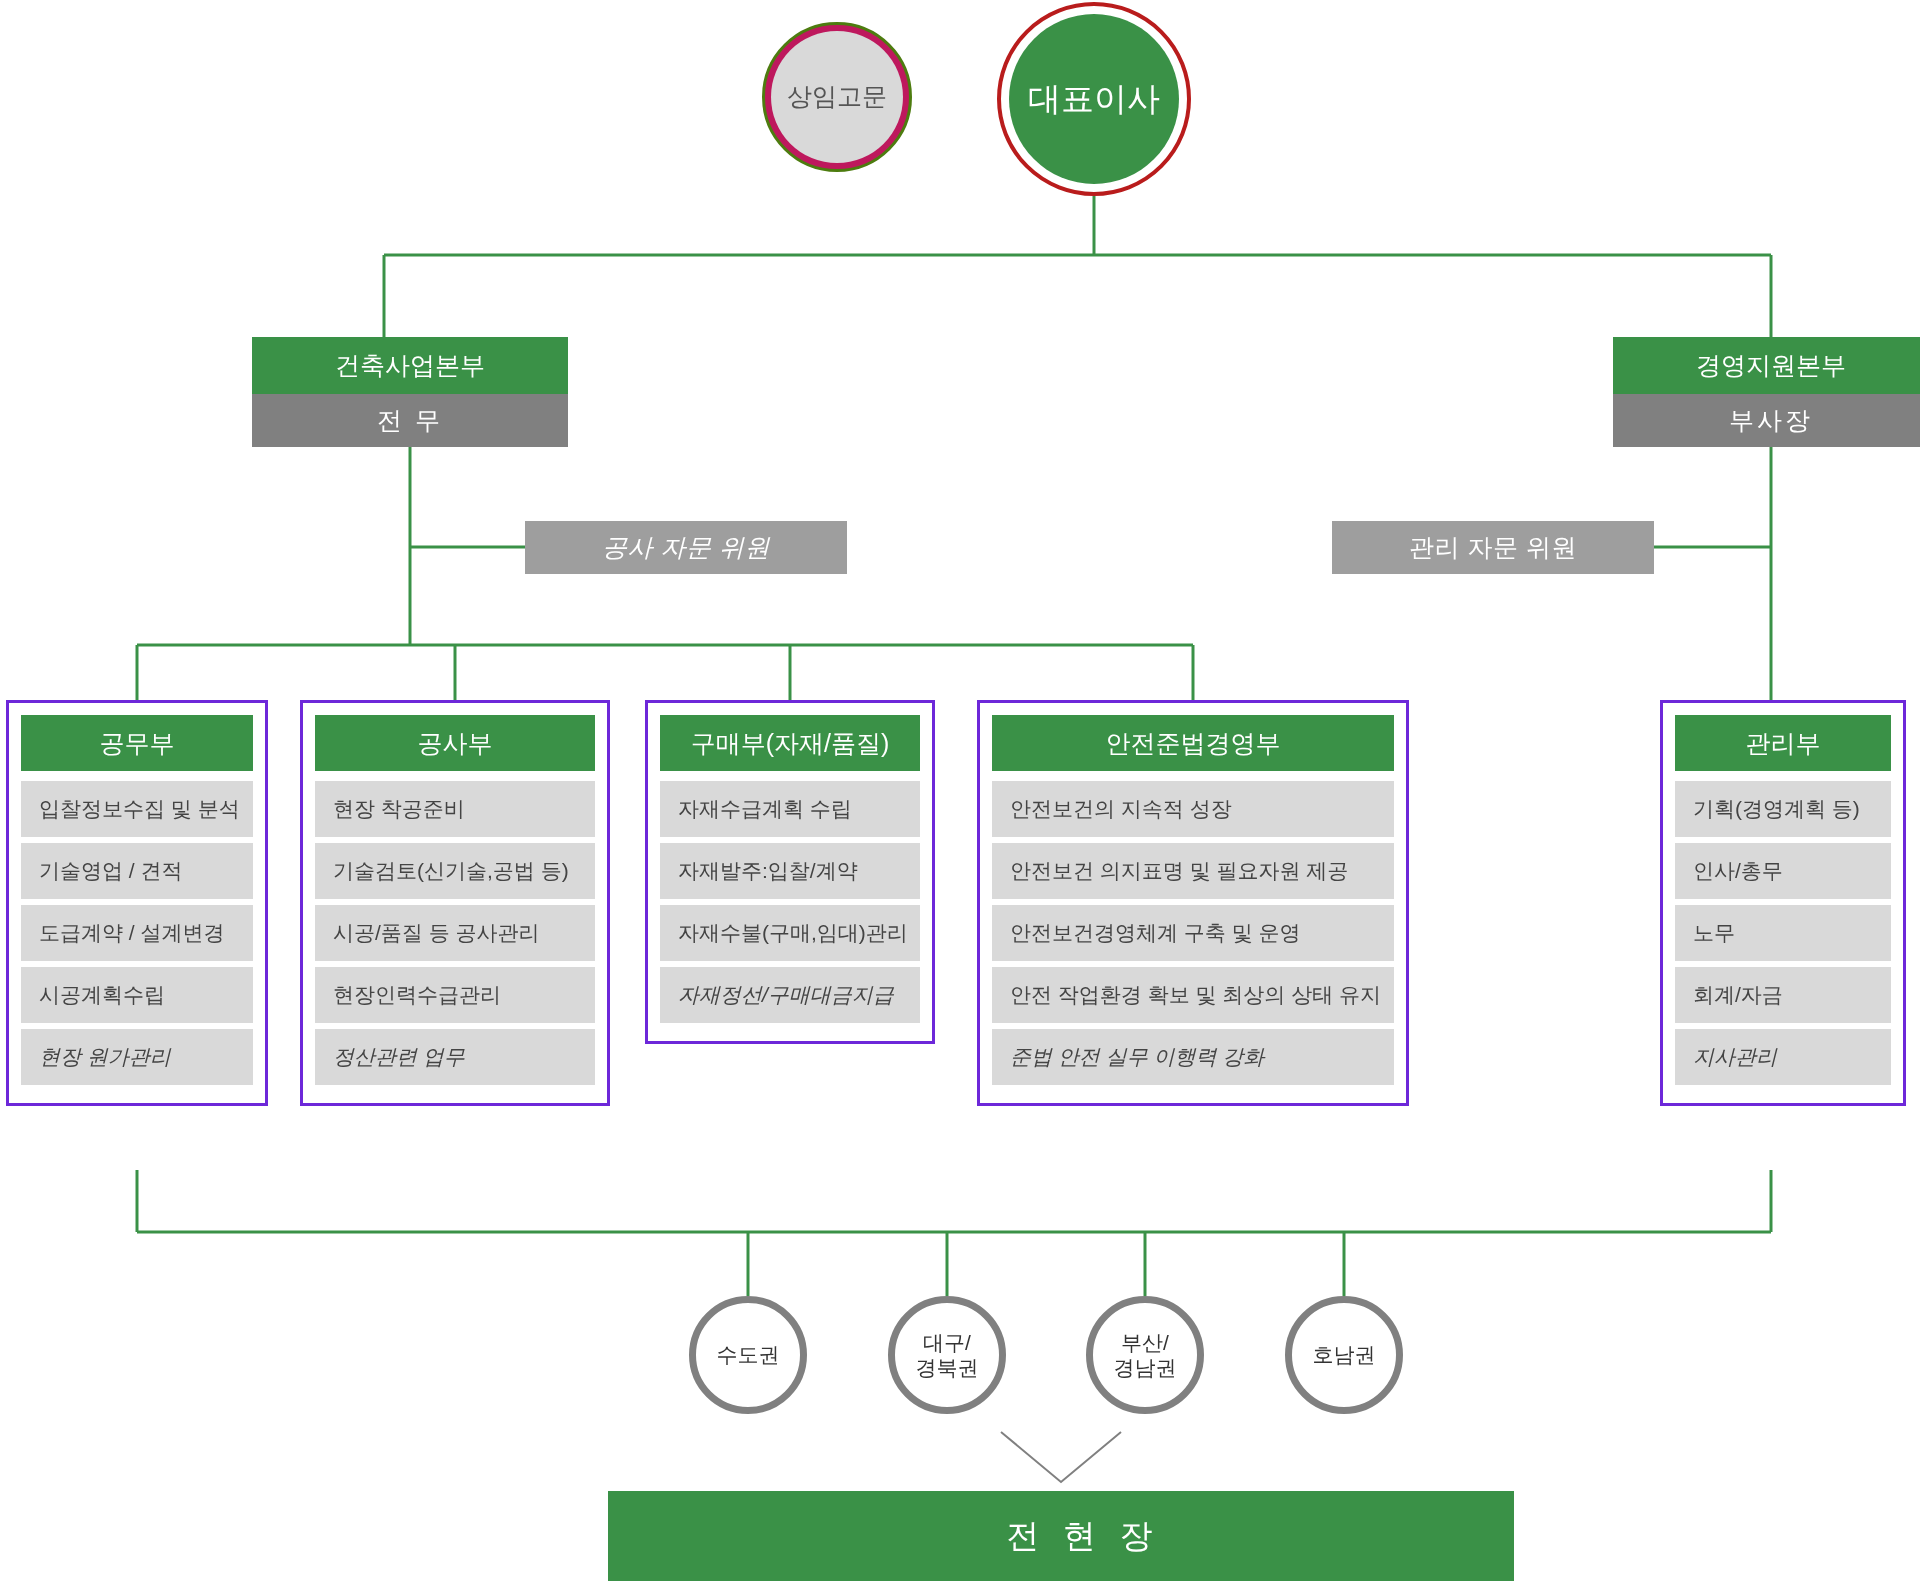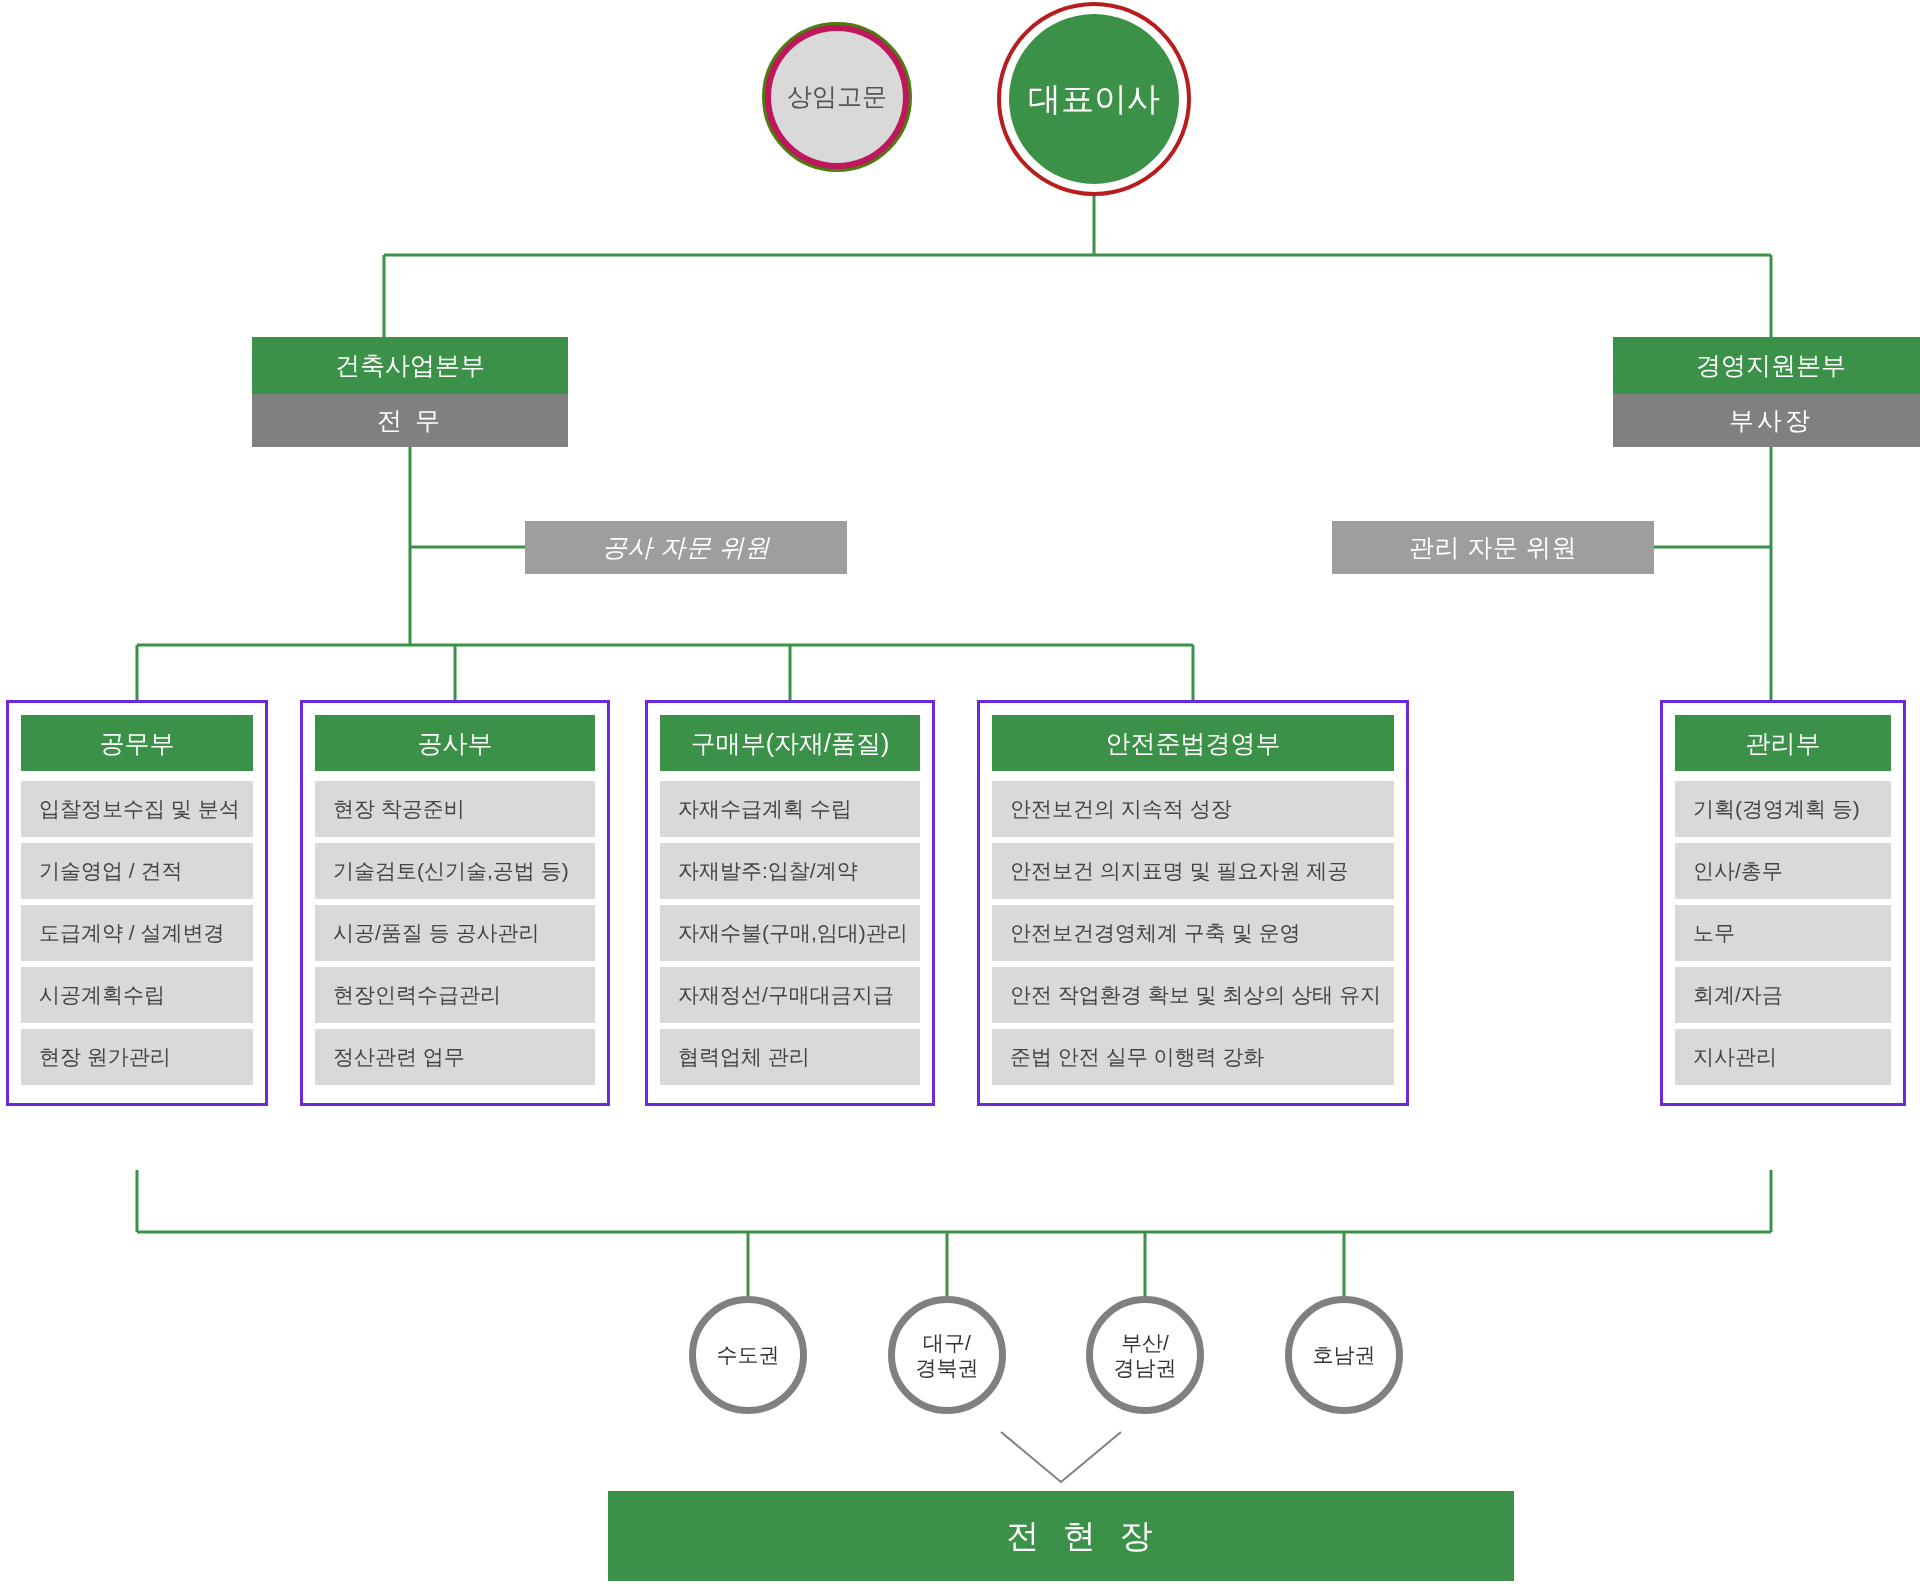--- a/index.html
+++ b/index.html
@@ -126,21 +126,21 @@
   }
   .dept .dept-item {
     height: 56px;
     background: #d9d9d9;
     color: #444444;
     font-size: 21px;
     display: flex; align-items: center;
     padding-left: 18px;
     margin-bottom: 6px;
   }
-  .dept .dept-item:last-child { margin-bottom: 0; }
+  .dept .dept-item:last-child { margin-bottom: 0; font-style: italic; }
 
   #dept-gongmu   { left: 6px;    width: 262px; }
   #dept-gongsa   { left: 300px;  width: 310px; }
   #dept-gumae    { left = 0;     }
   #dept-gumae    { left: 645px;  width: 290px; }
   #dept-anjeon   { left: 977px;  width: 432px; }
   #dept-gwanli   { left: 1660px; width: 246px; }
 
   
   .region {
@@ -257,21 +257,20 @@
     <div class="dept-item">현장인력수급관리</div>
     <div class="dept-item">정산관련 업무</div>
   </div>
 
   <div class="dept" id="dept-gumae">
     <div class="dept-head">구매부(자재/품질)</div>
     <div class="dept-item">자재수급계획 수립</div>
     <div class="dept-item">자재발주:입찰/계약</div>
     <div class="dept-item">자재수불(구매,임대)관리</div>
     <div class="dept-item">자재정선/구매대금지급</div>
-    <div class="dept-item">협력업체 관리</div>
   </div>
 
   <div class="dept" id="dept-anjeon">
     <div class="dept-head">안전준법경영부</div>
     <div class="dept-item">안전보건의 지속적 성장</div>
     <div class="dept-item">안전보건 의지표명 및 필요자원 제공</div>
     <div class="dept-item">안전보건경영체계 구축 및 운영</div>
     <div class="dept-item">안전 작업환경 확보 및 최상의 상태 유지</div>
     <div class="dept-item">준법 안전 실무 이행력 강화</div>
   </div>

